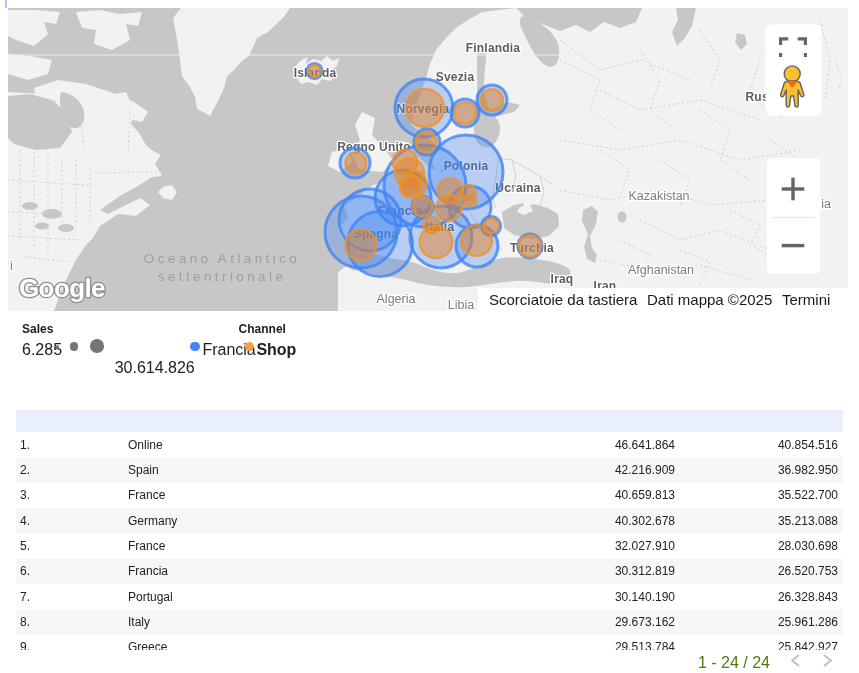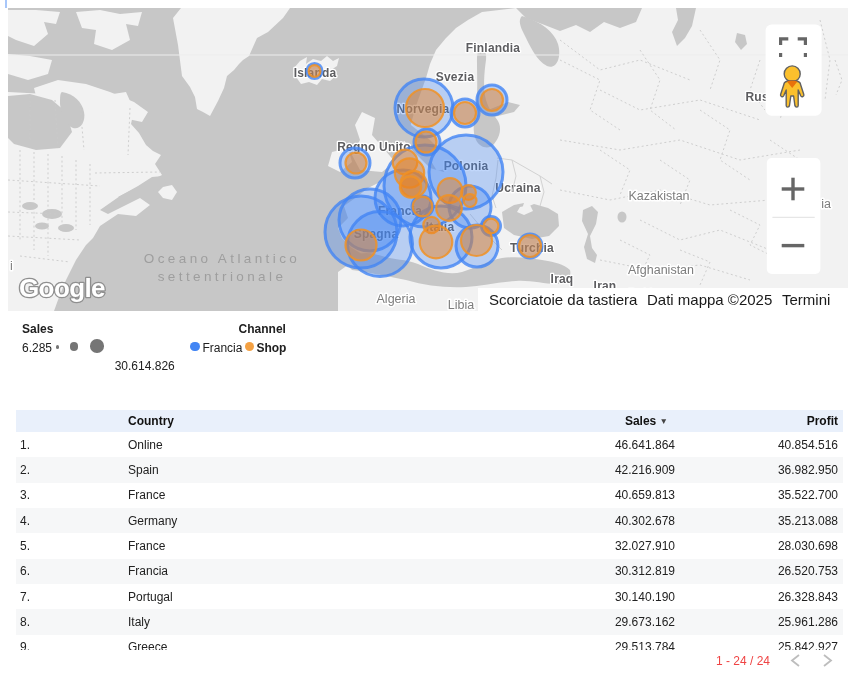--- a/index.html
+++ b/index.html
@@ -1,33 +1,33 @@
 <!DOCTYPE html>
 <html><head>
 <meta charset="utf-8">
 <style>
   html,body{margin:0;padding:0;background:#fff;}
   body{width:859px;height:673px;position:relative;overflow:hidden;
        font-family:"Liberation Sans",sans-serif;}
   #map{position:absolute;left:8px;top:8px;width:840px;height:303px;}
-  .lg{position:absolute;font-size:12px;color:#212121;}
+  .lg{position:absolute;font-size:16px;color:#212121;}
   .lgb{font-weight:bold;font-size:12px;}
   .dot{position:absolute;border-radius:50%;}
   
   #tbl{position:absolute;left:16px;top:410px;width:827px;height:240px;overflow:hidden;}
   .thead{position:absolute;left:0;top:0;width:827px;height:22px;background:#e9f0fb;}
   .row{position:absolute;left:0;width:827px;height:25.35px;font-size:12px;color:#222;}
   .row span{position:absolute;top:50%;transform:translateY(-50%);white-space:nowrap;}
   .alt{background:#f6f7f8;}
   .cnum{left:4px;}
   .cctry{left:112px;}
   .csales{right:168px;}
   .cprofit{right:5px;}
   .hdr{font-weight:bold;color:#111;}
-  #pager{position:absolute;right:89px;top:654px;font-size:12px;color:#ef4444;}
+  #pager{position:absolute;right:89px;top:654px;font-size:16px;color:#4d7c0f;}
 </style>
 </head>
 <body>
 <svg id="map" viewBox="8 8 840 303">
 
   <rect x="8" y="8" width="840" height="303" fill="#c7c7c7"></rect>
   <g fill="#f2f2f2" stroke="none">
 
     <path d="M8,92 L46,94 L76,100 L100,96 L126,92 L134,110 L131,124 L139,133 L146,145 L153,151 L161,155 L155,164 L162,175 L150,181 L134,189 L118,197 L140,198 L150,205 L136,216 L118,214 L100,226 L93,238 L86,245 L76,260 L66,280 L58,300 L54,311 L8,311 Z"></path>
 
@@ -243,25 +243,20 @@
 <div class="dot" style="left:90.3px;top:339.3px;width:13.6px;height:13.6px;background:#757575;"></div>
 <div class="lg" style="left:114.7px;top:359px;">30.614.826</div>
 <div class="lg lgb" style="left:190.6px;top:322px;margin-left:48px;">Channel</div>
 <div class="dot" style="left:190.3px;top:341.7px;width:9.4px;height:9.4px;background:#4285f4;"></div>
 <div class="lg" style="left:202.4px;top:341px;">Francia</div>
 <div class="dot" style="left:245px;top:341.7px;width:9.4px;height:9.4px;background:#f4a143;"></div>
 <div class="lg" style="left:256.4px;top:341px;font-weight:bold;">Shop</div>
 
 <div id="tbl">
   <div class="thead"></div>
-  <div class="row hdr" style="top:0;height:22px;">
-    <span class="cctry">Country</span>
-      <span class="csales" style="right:175px;">Sales&nbsp;<span style="font-size:8.5px;color:#444;position:relative;top:-1px;">▼</span></span>
-      <span class="cprofit">Profit</span>
-  </div>
   <div class="row" style="top:22px;">
       <span class="cnum">1.</span>
       <span class="cctry">Online</span>
       <span class="csales">46.641.864</span>
       <span class="cprofit">40.854.516</span>
     </div>
   <div class="row alt" style="top:47.35px;">
       <span class="cnum">2.</span>
       <span class="cctry">Spain</span>
       <span class="csales">42.216.909</span>

